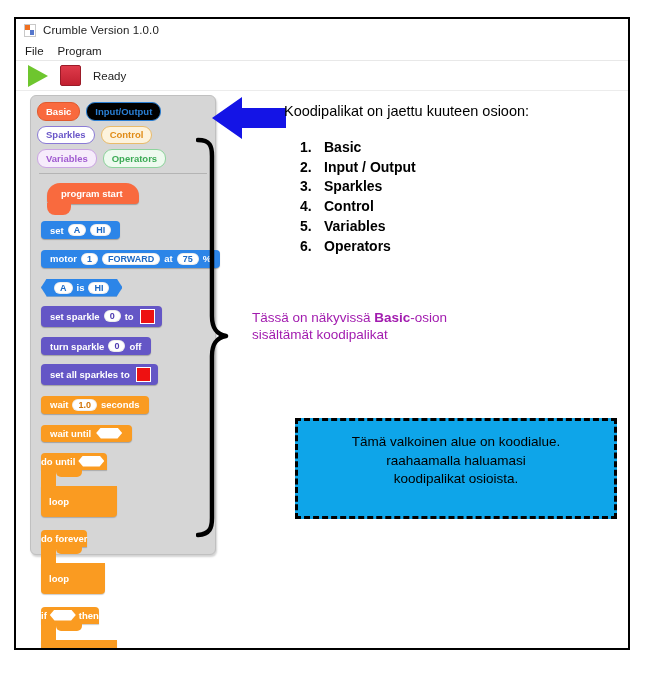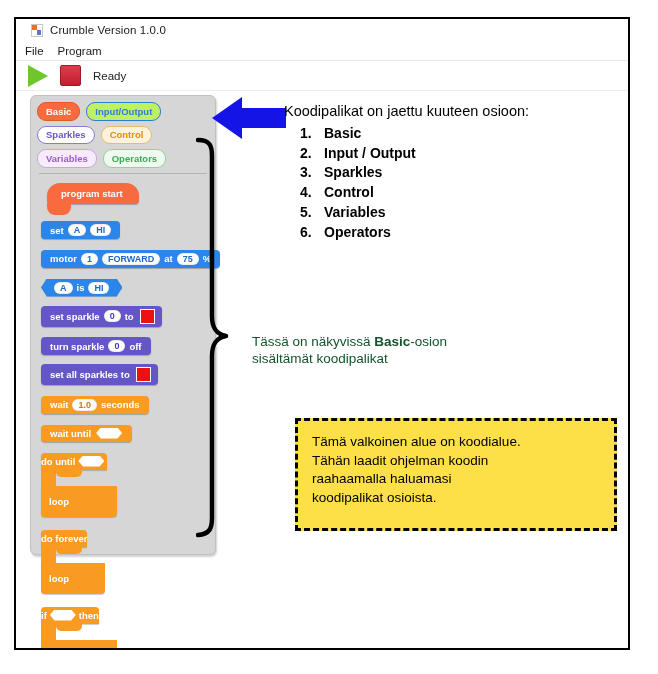--- a/index.html
+++ b/index.html
@@ -10,21 +10,21 @@
   }
 
   
   #app-window{
     position:absolute;left:14px;top:17px;width:616px;height:633px;
     background:#ffffff;border:2px solid #000000;box-sizing:border-box;
     overflow:hidden;
   }
   #titlebar{
     height:22px;display:flex;align-items:center;gap:7px;
-    padding:0 8px;background:#ffffff;box-sizing:border-box;margin-left:7px;
+    padding:0 8px;background:#ffffff;box-sizing:border-box;
   }
   #app-icon{
     width:10px;height:11px;position:relative;flex:0 0 auto;
     background:#ffffff;border:1px solid #c8c8c8;
   }
   #app-icon::before{
     content:"";position:absolute;left:0px;top:0px;width:5px;height:5px;background:#f07020;
   }
   #app-icon::after{
     content:"";position:absolute;left:5px;top:5px;width:4px;height:5px;background:#5577cc;
@@ -61,21 +61,21 @@
   }
   #category-tabs{
     padding:6px 6px 2px 6px;display:flex;flex-wrap:wrap;gap:5px 6px;
   }
   .cat-tab{
     font-size:9.5px;font-weight:bold;line-height:1;
     padding:3.5px 8px;border-radius:9px;border:1px solid #bbb;
     background:#f2f2f2;white-space:nowrap;cursor:pointer;
   }
   .cat-tab.basic{background:#f96a3e;color:#ffffff;border-color:#e05a2e;}
-  .cat-tab.io{background:#bef264;color:#2a7fd4;border-color:#2a7fd4;}
+  .cat-tab.io{background:#000000;color:#2a7fd4;border-color:#2a7fd4;}
   .cat-tab.sparkles{background:#ffffff;color:#6a56c8;border-color:#8a7ad6;}
   .cat-tab.control{background:#fdf3dd;color:#e08c18;border-color:#e9bb6a;}
   .cat-tab.variables{background:#f6ecfb;color:#a05ad0;border-color:#cba5e3;}
   .cat-tab.operators{background:#eefaef;color:#3caa55;border-color:#8dd39c;}
 
   #palette-sep{
     height:1px;background:#b4b4b4;margin:3px 8px 0 8px;
   }
   #block-list{
     padding:9px 0 0 10px;position:relative;
@@ -148,39 +148,39 @@
   .cblock .bot.wide2{min-width:48px;}
 
   
   #arrow-left{
     position:absolute;left:212px;top:96px;width:74px;height:44px;
   }
   #ann-list{
     position:absolute;left:284px;top:104px;width:350px;
     font-size:14.5px;color:#000;line-height:1.02;
   }
-  #ann-list .lead{margin-bottom:7px;font-size:14.5px;}
+  #ann-list .lead{margin-bottom:21px;font-size:14.5px;}
   #ann-list ol{margin:0;padding:0;list-style:none;}
   #ann-list li{
     display:flex;font-weight:bold;font-size:14px;margin-bottom:5.5px;
   }
   #ann-list li .num{width:40px;padding-left:16px;box-sizing:border-box;}
 
   #brace{position:absolute;left:196px;top:136px;width:36px;height:404px;}
 
   #ann-basic{
     position:absolute;left:252px;top:309px;width:250px;
-    font-size:13.5px;color:#14532d;line-height:1.28;margin-top:24px;
+    font-size:13.5px;color:#a21caf;line-height:1.28;
   }
   #ann-basic b{font-weight:bold;}
 
   #callout{
-    position:absolute;left:295px;top:418px;width:322px;height:113px;
-    background:#fde047;border:3px dashed #000000;box-sizing:border-box;
-    padding:12px 14px;font-size:13.5px;color:#000;line-height:1.38;
+    position:absolute;left:295px;top:418px;width:322px;height:101px;
+    background:#0ea5e9;border:3px dashed #000000;box-sizing:border-box;
+    padding:12px 14px;font-size:13.5px;color:#000;line-height:1.38;text-align:center;
   }
 </style>
 </head>
 <body>
 
 <div id="app-window">
 
   <div id="titlebar">
     <span id="app-icon"></span>
     <span id="title-text">Crumble Version 1.0.0</span>
@@ -355,16 +355,15 @@
   <path d="M2,4 C14,4 16,10 16,20 L16,180 C16,192 20,198 30,200 C20,202 16,208 16,220 L16,382 C16,392 14,398 2,399" fill="none" stroke="#000000" stroke-width="4.5" stroke-linecap="round" stroke-linejoin="round"></path>
 </svg>
 
 <div id="ann-basic">
   <span>Tässä on näkyvissä </span><b>Basic</b><span>-osion</span><br>
   <span>sisältämät koodipalikat</span>
 </div>
 
 <div id="callout">
   <div>Tämä valkoinen alue on koodialue.</div>
-  <div>Tähän laadit ohjelman koodin</div>
   <div>raahaamalla haluamasi</div>
   <div>koodipalikat osioista.</div>
 </div>
 
 </body></html>

